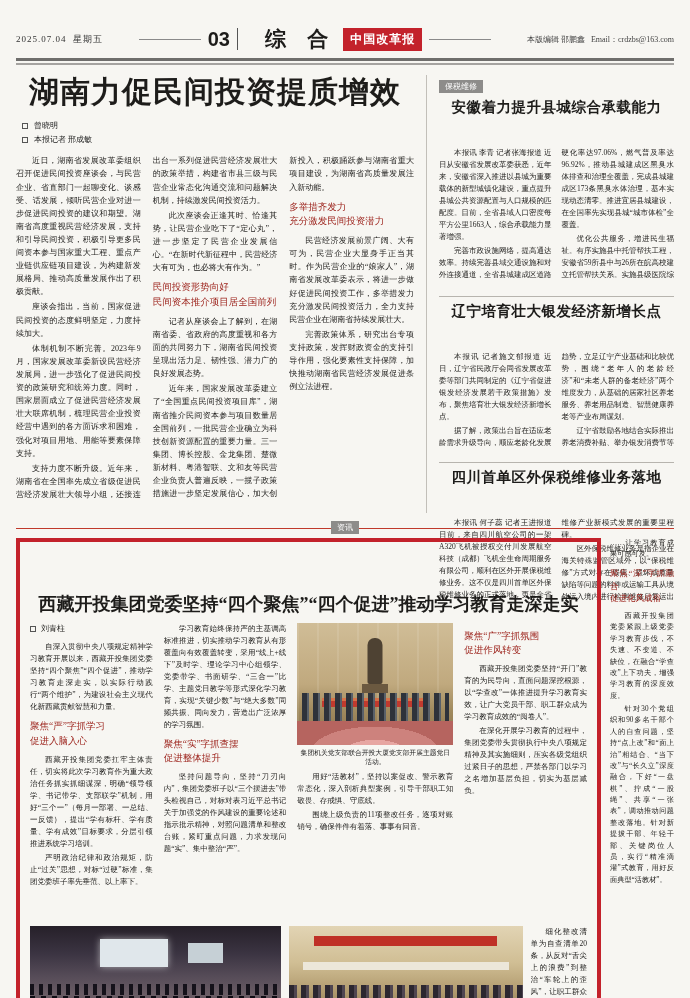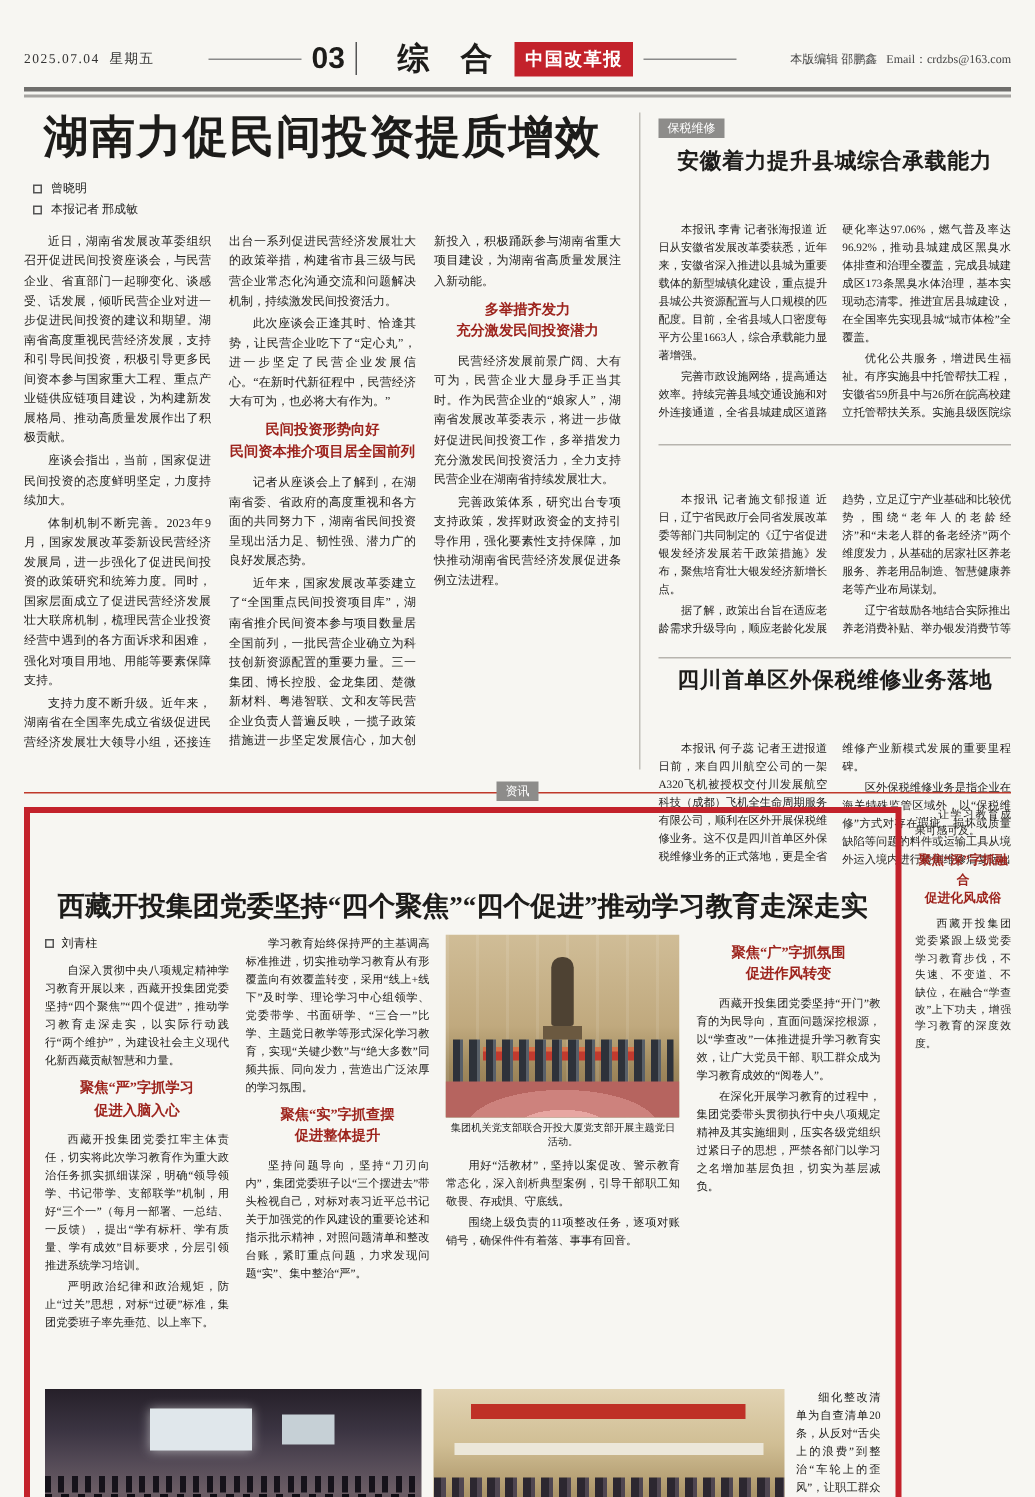--- a/index.html
+++ b/index.html
@@ -22,21 +22,21 @@
 
   
   .top { display:flex; gap:12px; padding:10px 16px 0 16px; height:448px; }
   .lead { width:398px; flex:none; }
   .lead-headline { font-size:30px; font-weight:bold; text-align:center; letter-spacing:1px; line-height:1.15; }
   .bylines { margin:9px 0 7px 6px; font-size:8px; color:#222; line-height:1.8; }
   .bylines .sq { display:inline-block; width:6px; height:6px; border:1px solid #555; margin-right:6px; vertical-align:middle; }
   .lead-cols { column-count:3; column-gap:12px; column-fill:auto; height:348px; overflow:hidden;
                font-size:8px; line-height:1.64; text-align:justify; }
   .p { text-indent:2em; margin-bottom:2px; }
-  .subhead { color:#9d241d; font-weight:bold; font-size:9.5px; text-align:center; white-space:pre-line;
+  .subhead { color:#9d241d; font-weight:normal; font-size:9.5px; white-space:pre-line;
              line-height:1.5; margin:6px 0; text-indent:0; }
 
   .right-col { flex:1; border-left:1px solid #c2bfb9; padding-left:12px; }
   .tag { display:inline-block; background:#8d8c8a; color:#fff; font-size:8px; padding:1px 6px; font-family:"Liberation Sans",sans-serif; }
   .art-headline { font-size:14.5px; font-weight:bold; text-align:center; margin:5px 0 6px 0; letter-spacing:.5px; }
   .art-body { column-count:2; column-gap:10px; column-fill:auto; overflow:hidden;
               font-size:7.5px; line-height:1.6; text-align:justify;margin-top:30px; }
   .art-sep { border-top:1px solid #b7b4ae; margin:7px 0 5px 0; }
   .h-a1 { height:142px; } .h-a2 { height:104px; } .h-a3 { height:100px; }
 
@@ -149,20 +149,21 @@
         <div class="art-headline">安徽着力提升县城综合承载能力</div>
         <div class="art-body h-a1">
           <p class="p">本报讯 李青 记者张海报道 近日从安徽省发展改革委获悉，近年来，安徽省深入推进以县城为重要载体的新型城镇化建设，重点提升县城公共资源配置与人口规模的匹配度。目前，全省县域人口密度每平方公里1663人，综合承载能力显著增强。</p>
           <p class="p">完善市政设施网络，提高通达效率。持续完善县域交通设施和对外连接通道，全省县城建成区道路硬化率达97.06%，燃气普及率达96.92%，推动县城建成区黑臭水体排查和治理全覆盖，完成县城建成区173条黑臭水体治理，基本实现动态清零。推进宜居县城建设，在全国率先实现县城“城市体检”全覆盖。</p>
           <p class="p">优化公共服务，增进民生福祉。有序实施县中托管帮扶工程，安徽省59所县中与26所在皖高校建立托管帮扶关系。实施县级医院综合能力提升行动，建成县域医疗卫生次中心122个，全省县域就诊率保持在85%以上。</p>
         </div>
       </div>
       <div class="art-sep"></div>
 
       <div>
+        <div class="art-headline">辽宁培育壮大银发经济新增长点</div>
         <div class="art-body h-a2">
           <p class="p">本报讯 记者施文郁报道 近日，辽宁省民政厅会同省发展改革委等部门共同制定的《辽宁省促进银发经济发展若干政策措施》发布，聚焦培育壮大银发经济新增长点。</p>
           <p class="p">据了解，政策出台旨在适应老龄需求升级导向，顺应老龄化发展趋势，立足辽宁产业基础和比较优势，围绕“老年人的老龄经济”和“未老人群的备老经济”两个维度发力，从基础的居家社区养老服务、养老用品制造、智慧健康养老等产业布局谋划。</p>
           <p class="p">辽宁省鼓励各地结合实际推出养老消费补贴、举办银发消费节等活动促进老年产品消费和服务；同时，加强行业监管，规范涉老产品和服务质量标准体系，推出“辽字号”优品，分步骤将老年产品和服务运营主体纳入“辽宁优品”品牌，对首次获评“辽宁优品”的奖励5万元。</p>
 
         </div>
       </div>
       <div class="art-sep"></div>
 
       <div>
@@ -247,17 +248,18 @@
           <p class="p">细化整改清单为自查清单20条，从反对“舌尖上的浪费”到整治“车轮上的歪风”，让职工群众少跑腿、数据多跑路，以“小切口”撬动作风“大转变”。</p>
         </div>
       </div>
     </div>
 
     <div class="outside">
       <p>……让学习教育成果可感可及。</p>
       <div class="subhead">聚焦“深”字抓融合
 促进化风成俗</div>
       <p class="p">西藏开投集团党委紧跟上级党委学习教育步伐，不失速、不变道、不缺位，在融合“学查改”上下功夫，增强学习教育的深度效度。</p>
+      <p class="p">针对30个党组织和90多名干部个人的自查问题，坚持“点上改”和“面上治”相结合、“当下改”与“长久立”深度融合，下好“一盘棋”、拧成“一股绳”、共享“一张表”，调动推动问题整改落地。针对新提拔干部、年轻干部、关键岗位人员，实行“精准滴灌”式教育，用好反面典型“活教材”。</p>
 
     </div>
   </div>
 
 </div>
 
 </body></html>

